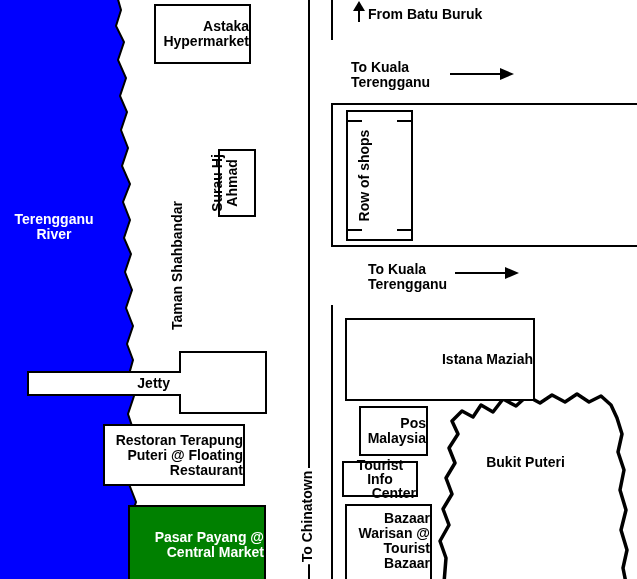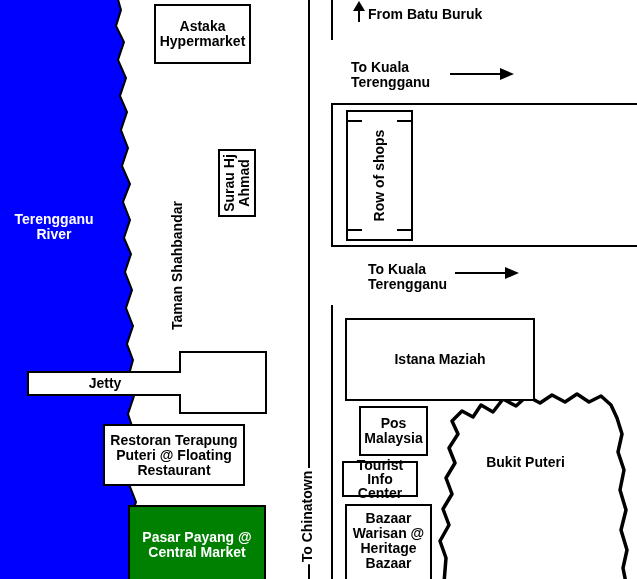--- a/index.html
+++ b/index.html
@@ -7,21 +7,21 @@
     position:relative;width:637px;height:579px;background:#ffffff;overflow:hidden;
     font-family:"Liberation Sans","DejaVu Sans",sans-serif;font-weight:bold;
     font-size:14px;color:#000;
   }
   svg.layer{position:absolute;left:0;top:0;}
   .hline,.vline{position:absolute;background:#000;}
   .hline{height:2px;}
   .vline{width:2px;}
   .box{
     position:absolute;background:#fff;border:2px solid #000;box-sizing:border-box;
-    display:flex;flex-direction:column;align-items:center;justify-content:center;
+    display:flex;flex-direction:column;align-items:flex-end;justify-content:center;
     text-align:center;line-height:15px;
   }
   .label{position:absolute;line-height:15px;}
   .vwrap{position:absolute;display:flex;align-items:center;justify-content:center;}
   .vtext{transform:rotate(-90deg);white-space:nowrap;text-align:center;line-height:15px;}
   .tick{position:absolute;background:#000;height:2px;width:14px;}
 </style>
 </head>
 <body>
 
@@ -75,21 +75,21 @@
     <div class="vtext">
       <div>Surau Hj</div>
       <div>Ahmad</div>
     </div>
   </div>
 
   <div class="vwrap" style="left:160px;top:196px;width:34px;height:138px;">
     <div class="vtext">Taman Shahbandar</div>
   </div>
 
-  <div class="label" style="left:40px;top:376px;width:130px;text-align:center;">Jetty</div>
+  <div class="label" style="left:40px;top:376px;width:130px;text-align:right;">Jetty</div>
 
   <div class="box" style="left:103px;top:424px;width:142px;height:62px;">
     <div>Restoran Terapung</div>
     <div>Puteri @ Floating</div>
     <div>Restaurant</div>
   </div>
 
   <div class="box" style="left:128px;top:505px;width:138px;height:80px;background:#008000;color:#ffffff;">
     <div>Pasar Payang @</div>
     <div>Central Market</div>
@@ -115,21 +115,21 @@
   <div class="box" style="left:342px;top:461px;width:76px;height:36px;line-height:14px;">
     <div>Tourist Info</div>
     <div>Center</div>
   </div>
 
   <div class="label" style="left:468px;top:455px;width:115px;text-align:center;">Bukit Puteri</div>
 
   <div class="box" style="left:345px;top:504px;width:87px;height:88px;justify-content:flex-start;padding-top:5px;">
     <div>Bazaar</div>
     <div>Warisan @</div>
-    <div>Heritage</div>
+    <div>Tourist</div>
     <div>Bazaar</div>
   </div>
 
   <div class="label" style="left:368px;top:7px;white-space:nowrap;">From Batu Buruk</div>
 
   <div class="label" style="left:351px;top:60px;">
     <div>To Kuala</div>
     <div>Terengganu</div>
   </div>
 

